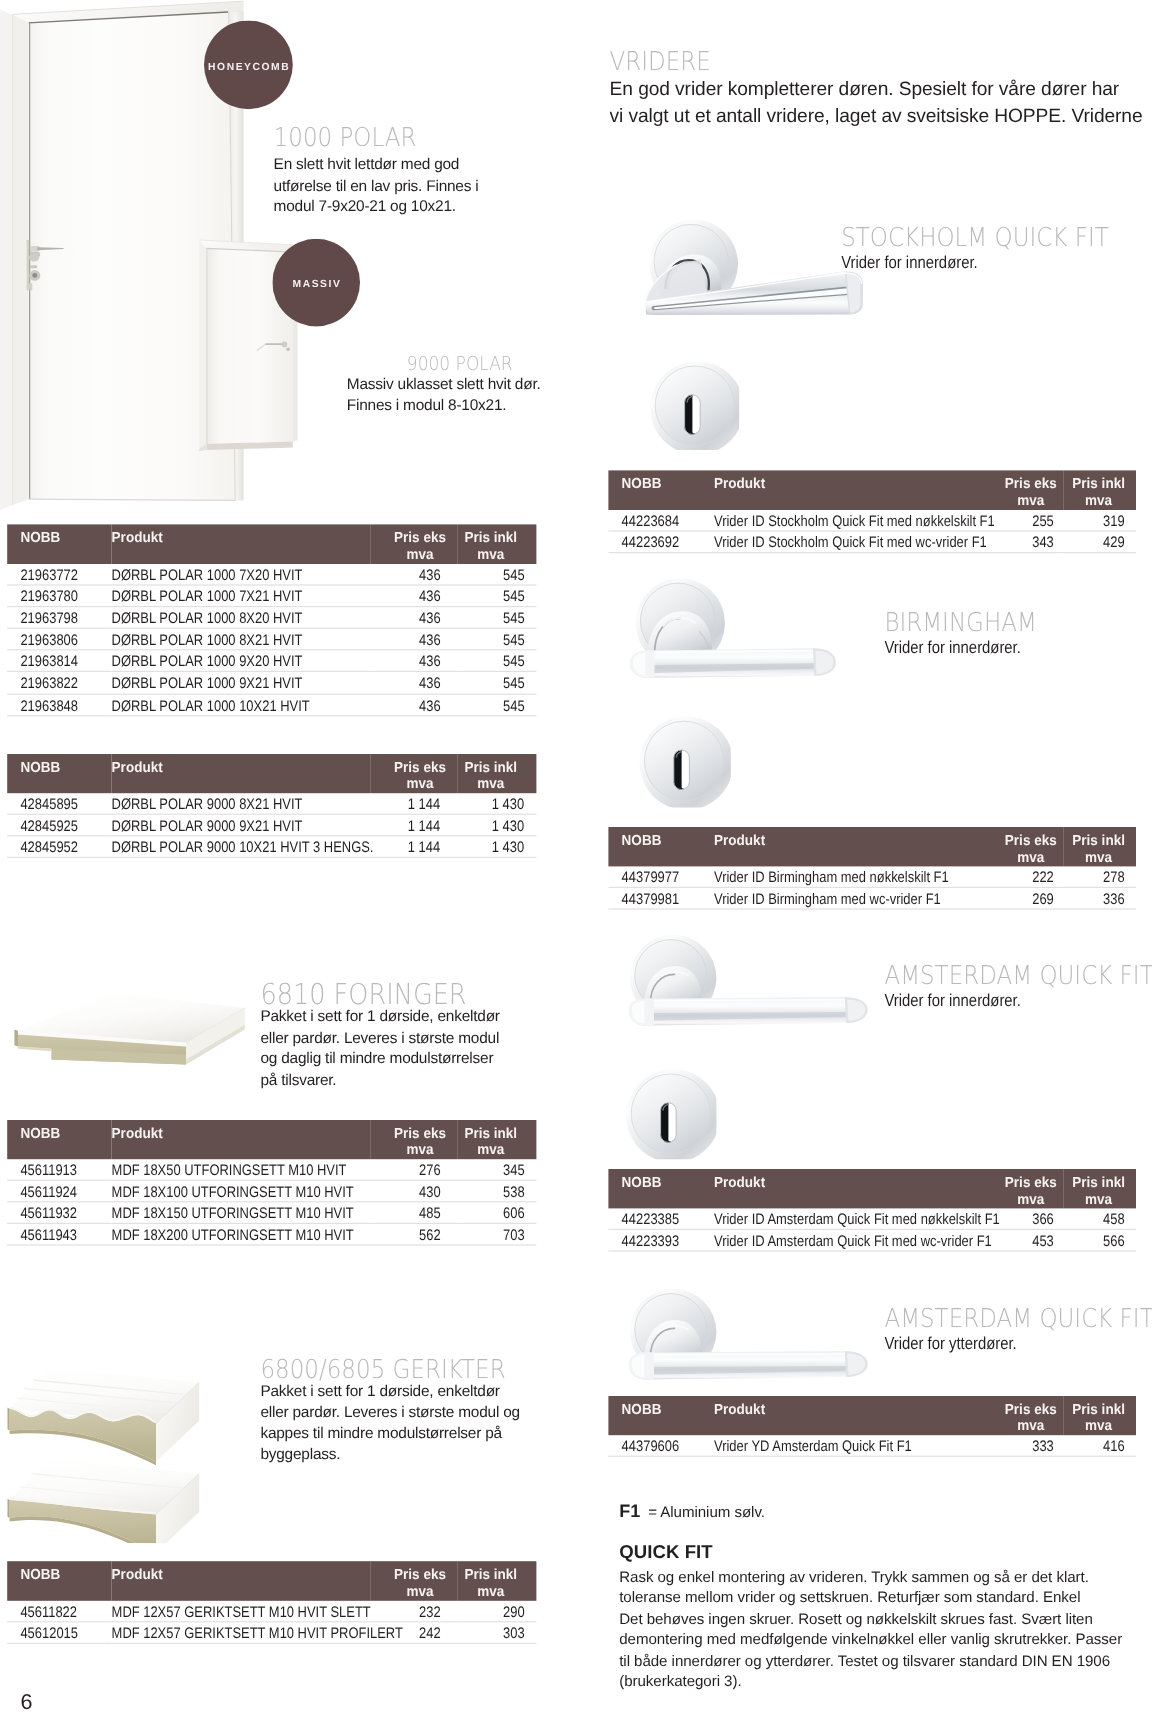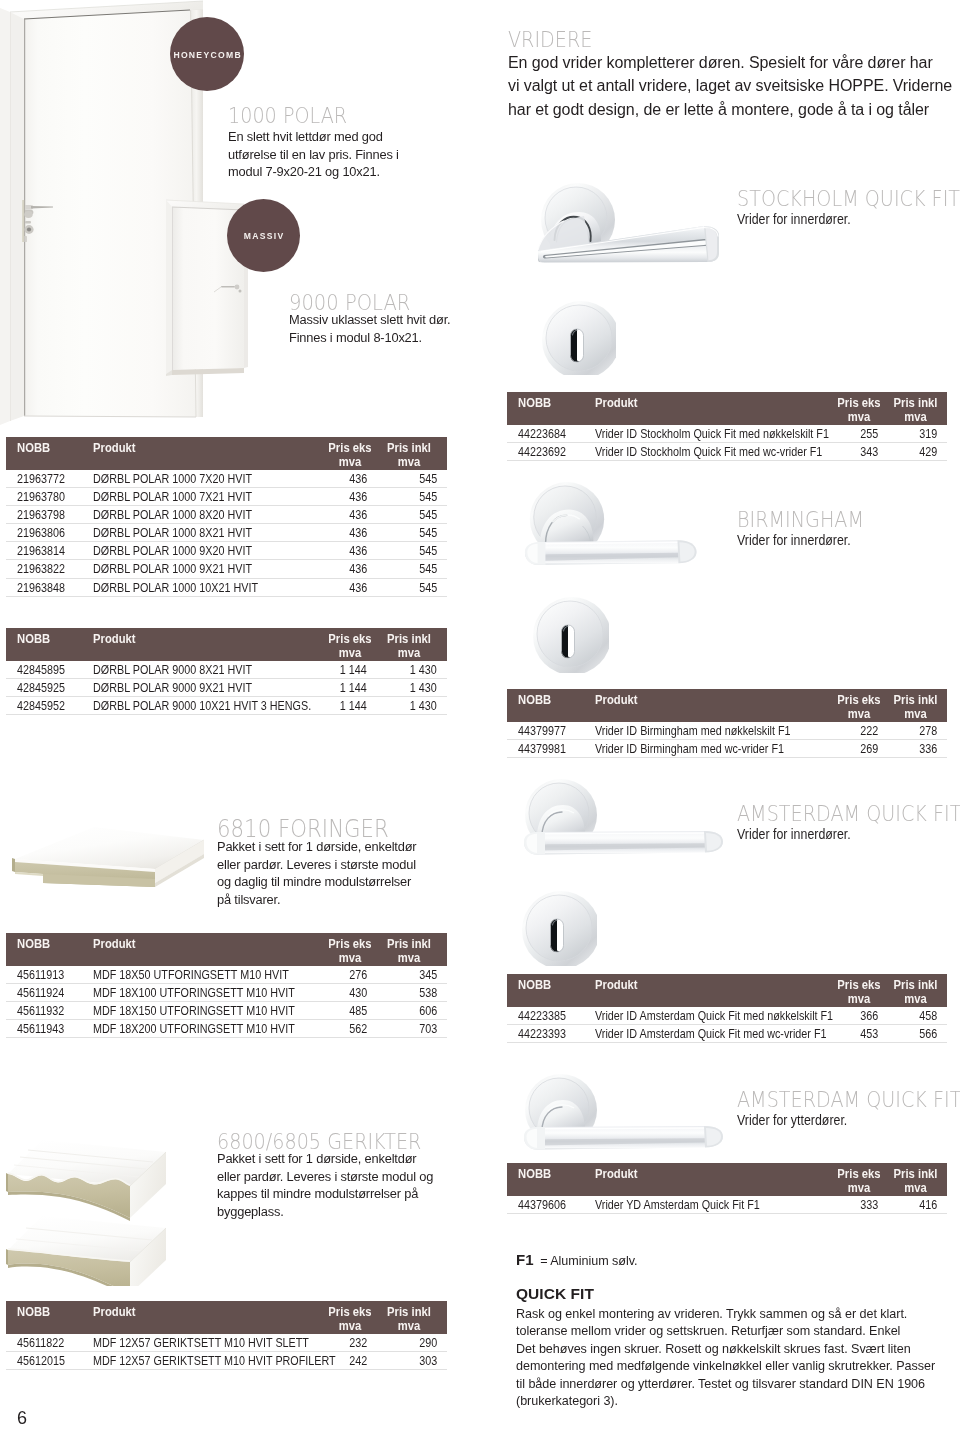--- a/index.html
+++ b/index.html
@@ -159,21 +159,21 @@
 <div class="abs" style="left:228px;top:103px;width:230px;z-index:6;">
   <div class="prod-title" style="font-size:21.6px;line-height:25px;"><span>1000 POLAR</span></div>
   <div class="prod-desc small" style="margin-top:0px;width:222px;">
         <span class="ln">En slett hvit lettdør med god</span>
         <span class="ln">utførelse til en lav pris. Finnes i</span>
         <span class="ln">modul 7-9x20-21 og 10x21.</span>
       </div>
 </div>
 
 <div class="abs" style="left:289px;top:290px;width:200px;z-index:6;">
-  <div class="prod-title" style="font-size:22px;line-height:25px;"><span>9000 POLAR</span></div>
+  <div class="prod-title" style="font-size:16px;line-height:25px;text-align:center;"><span>9000 POLAR</span></div>
   <div class="prod-desc small" style="margin-top:-4px;width:185px;">
         <span class="ln">Massiv uklasset slett hvit dør.</span>
         <span class="ln">Finnes i modul 8-10x21.</span>
       </div>
 </div>
 
 <div class="abs tblwrap" style="left:6px;top:437px;width:441px;">
       <table class="t">
         <colgroup>
           <col style="width:87px">
@@ -532,26 +532,25 @@
   <div class="prod-desc small" style="margin-top:-4px;width:238px;">
         <span class="ln">Pakket i sett for 1 dørside, enkeltdør</span>
         <span class="ln">eller pardør. Leveres i største modul og</span>
         <span class="ln">kappes til mindre modulstørrelser på</span>
         <span class="ln">byggeplass.</span>
       </div>
 </div>
 
 <div class="abs" style="left:17px;top:1408px;font-size:18px;color:#231f20;font-weight:400;">6</div>
 
-<div class="abs" style="left:508px;top:27px;width:444px;">
+<div class="abs" style="left:508px;top:39px;width:444px;">
   <div class="prod-title" style="font-size:21.6px;line-height:25px;"><span>VRIDERE</span></div>
   <div class="prod-desc" style="margin-top:-1px;width:450px;">
         <span class="ln">En god vrider kompletterer døren. Spesielt for våre dører har</span>
         <span class="ln">vi valgt ut et antall vridere, laget av sveitsiske HOPPE. Vriderne</span>
-        <span class="ln">har et godt design, de er lette å montere, gode å ta i og tåler</span>
       </div>
 </div>
 
 <div class="imgbox" style="left:538px;top:180px;width:190px;height:86px;">
       <svg width="190" height="86" viewBox="0 0 190 86">
   <defs>
     <linearGradient id="skA" x1="0.08" y1="0.05" x2="0.92" y2="0.95">
       <stop offset="0" stop-color="#f1f2f3"></stop>
             <stop offset="0.20" stop-color="#fbfcfc"></stop>
       <stop offset="0.52" stop-color="#e6e8ea"></stop>
@@ -633,21 +632,21 @@
   <circle cx="38" cy="38" r="33" fill="none" stroke="#d5d8dc" stroke-width="0.7"></circle>
 
   <rect x="29.5" y="29" width="13" height="33" rx="6.5" fill="#ffffff"></rect>
   <path d="M29.5 35.5 C29.5 31.9 32.4 29 36 29 L36 62 C32.4 62 29.5 59.1 29.5 55.5 Z" fill="#0f1316"></path>
   <path d="M29.5 55.5 C29.5 59.1 32.4 62 36 62 L38.5 62 C35.5 62 33.5 60.5 33 58 Z" fill="#0f1316"></path>
   <path d="M33 56 C33.6 59.2 35.5 61 38.5 61.4 L36 62 C32.4 62 29.5 59.1 29.5 55.5 Z" fill="#0f1316"></path>
   <rect x="29.5" y="29" width="13" height="33" rx="6.5" fill="none" stroke="#b6bbc0" stroke-width="0.8"></rect>
   <path d="M31.5 35 C32 32.5 33.6 30.8 35.8 30.3" fill="none" stroke="#6d7479" stroke-width="1.1" stroke-linecap="round"></path>
 </svg>
     </div>
-<div class="abs" style="left:737px;top:186px;width:215px;">
+<div class="abs" style="left:701px;top:186px;width:215px;">
   <div class="prod-title" style="font-size:21.6px;line-height:25px;"><span>STOCKHOLM QUICK FIT</span></div>
   <div class="sub-line" style="margin-top:-1px;"><span>Vrider for innerdører.</span></div>
 </div>
 <div class="abs tblwrap" style="left:507px;top:392px;width:440px;">
       <table class="t">
         <colgroup>
           <col style="width:88px">
           <col style="width:230px">
           <col style="width:61px">
           <col style="width:61px">

